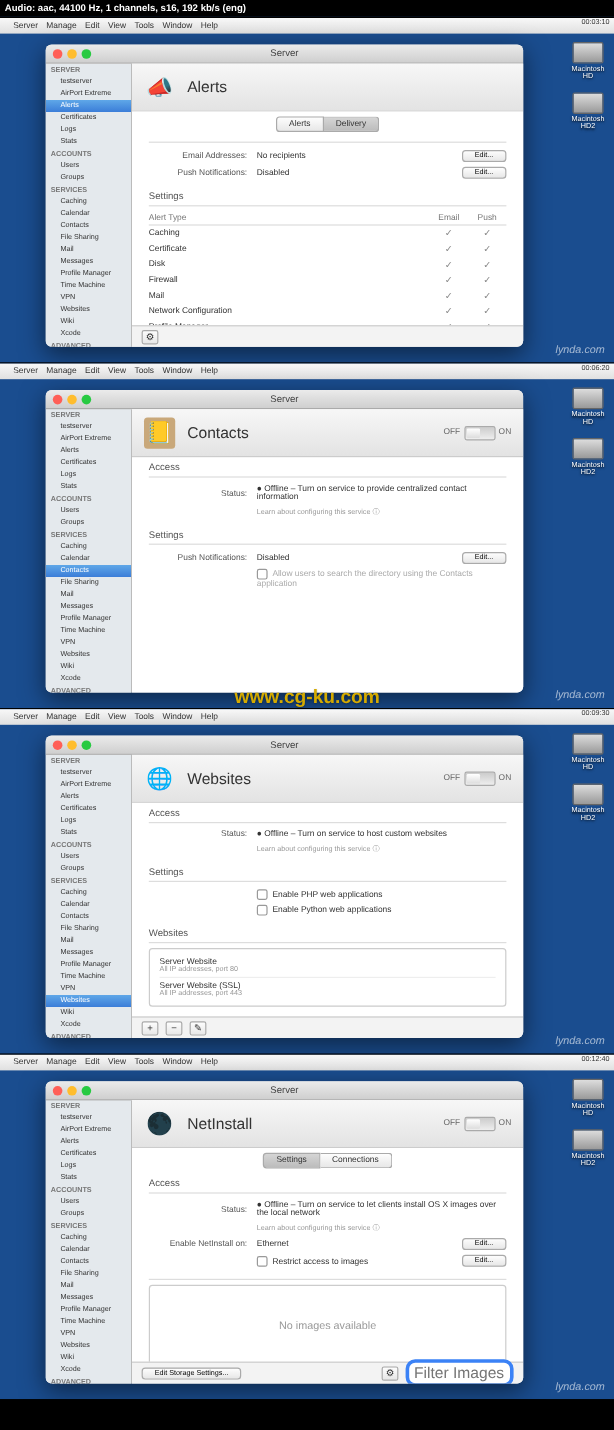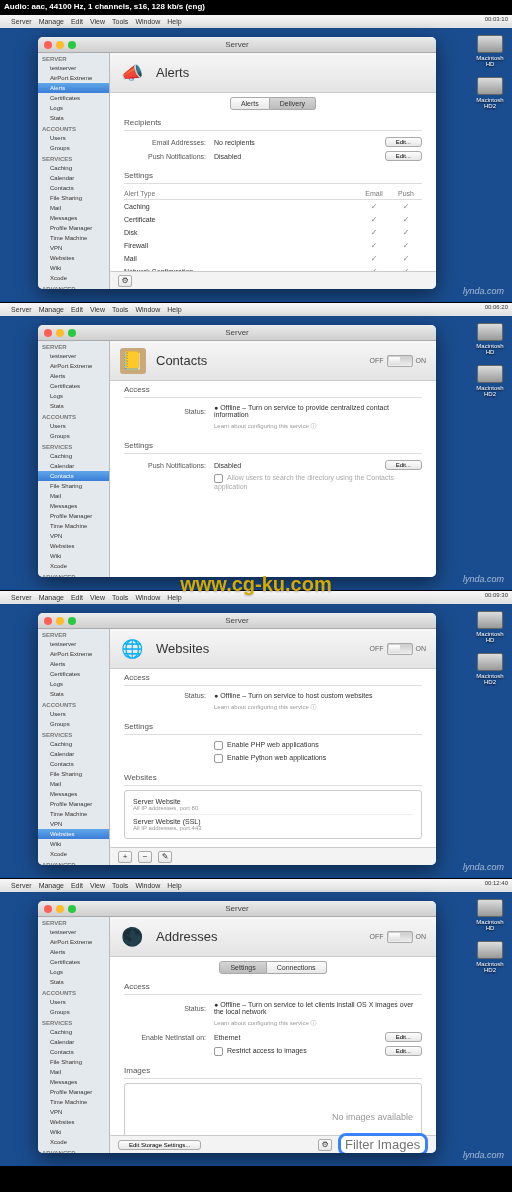--- a/index.html
+++ b/index.html
@@ -54,30 +54,30 @@
 .check{color:#777;font-size:8px}
 .chk{width:9px;height:9px;border:1px solid #999;border-radius:2px;display:inline-block;vertical-align:middle;margin-right:4px;background:#fff}
 .list-box{border:1px solid #ccc;border-radius:3px;background:#fff;min-height:44px;padding:4px 8px;font-size:7px}
 .list-box .item{padding:3px 0;border-bottom:1px solid #eee}
 .list-box .item:last-child{border-bottom:none}
 .list-box .sub{color:#999;font-size:6px}
 .footer-bar{position:absolute;bottom:0;left:0;right:0;height:18px;border-top:1px solid #ccc;background:#f3f3f3;display:flex;align-items:center;padding:0 8px;gap:6px}
 .footer-bar .pm{width:14px;height:12px;border:1px solid #aaa;border-radius:2px;display:flex;align-items:center;justify-content:center;font-size:8px;background:linear-gradient(#fdfdfd,#e7e7e7)}
 .footer-bar .spacer{flex:1}
 .footer-bar input{font-size:13px;padding:1px 4px;border:3px solid #3b82f6;border-radius:8px;width:90px}
-.watermark{position:absolute;left:0;right:0;text-align:center;font-size:20px;font-weight:bold;color:#d4aa00;pointer-events:none;z-index:5;text-shadow:0 1px 2px rgba(0,0,0,.3)}
+.watermark{position:absolute;left:0;right:0;text-align:center;font-size:16px;font-weight:bold;color:#d4aa00;pointer-events:none;z-index:5;text-shadow:0 1px 2px rgba(0,0,0,.3)}
 .lynda{position:absolute;right:8px;bottom:6px;font-size:9px;color:rgba(255,255,255,.6);font-style:italic}
 .timestamp{position:absolute;right:4px;top:1px;font-size:6px;color:#333}
-.empty-msg{text-align:right;color:#999;padding:24px 0;font-size:9px}
+.empty-msg{text-align:center;color:#999;padding:24px 0;font-size:9px}
 </style>
 </head>
 <body>
 
 <div class="header-info">
-  <div>Audio: aac, 44100 Hz, 1 channels, s16, 128 kb/s (eng)</div>
+  <div>Audio: aac, 44100 Hz, 1 channels, s16, 192 kb/s (eng)</div>
 </div>
 
 <div class="panel">
   <div class="menubar">
     <span class="apple"></span>
     <span>Server</span>
     <span>Manage</span>
     <span>Edit</span>
     <span>View</span>
     <span>Tools</span>
@@ -133,21 +133,20 @@
       <div class="content">
         <div class="hero">
           <div class="hero-icon">📣</div>
           <div class="hero-title">Alerts</div>
         </div>
         <div class="tabs">
           <div class="tab">Alerts</div>
           <div class="tab active">Delivery</div>
         </div>
         <div class="section">
-          <h4>Recipients</h4>
             <hr>
           <div class="row">
               <span class="lbl">Email Addresses:</span>
               <span class="val">No recipients</span>
               <button class="edit-btn">Edit...</button>
             </div>
           <div class="row">
               <span class="lbl">Push Notifications:</span>
               <span class="val">Disabled</span>
               <button class="edit-btn">Edit...</button>
@@ -478,21 +477,21 @@
           <div class="sb-item">Time Machine</div>
           <div class="sb-item">VPN</div>
           <div class="sb-item">Websites</div>
           <div class="sb-item">Wiki</div>
           <div class="sb-item">Xcode</div>
           <div class="sb-head">ADVANCED</div>
         </div>
       <div class="content">
         <div class="hero">
           <div class="hero-icon">🌑</div>
-          <div class="hero-title">Addresses</div>
+          <div class="hero-title">NetInstall</div>
           <div class="hero-toggle">
               <span>OFF</span>
               <div class="toggle-sw"></div>
               <span>ON</span>
             </div>
         </div>
         <div class="tabs">
           <div class="tab active">Settings</div>
           <div class="tab">Connections</div>
         </div>
@@ -512,21 +511,20 @@
               <span class="val">Ethernet</span>
               <button class="edit-btn">Edit...</button>
             </div>
           <div class="row">
               <span class="lbl"></span>
               <span class="val"><span class="chk"></span><span>Restrict access to images</span></span>
               <button class="edit-btn">Edit...</button>
             </div>
         </div>
         <div class="section">
-          <h4>Images</h4>
             <hr>
           <div class="list-box" style="min-height:56px">
             <div class="empty-msg">No images available</div>
           </div>
         </div>
         <div class="footer-bar">
           <button class="edit-btn">Edit Storage Settings...</button>
           <div class="spacer"></div>
           <div class="pm">⚙</div>
           <input placeholder="Filter Images" style="">

